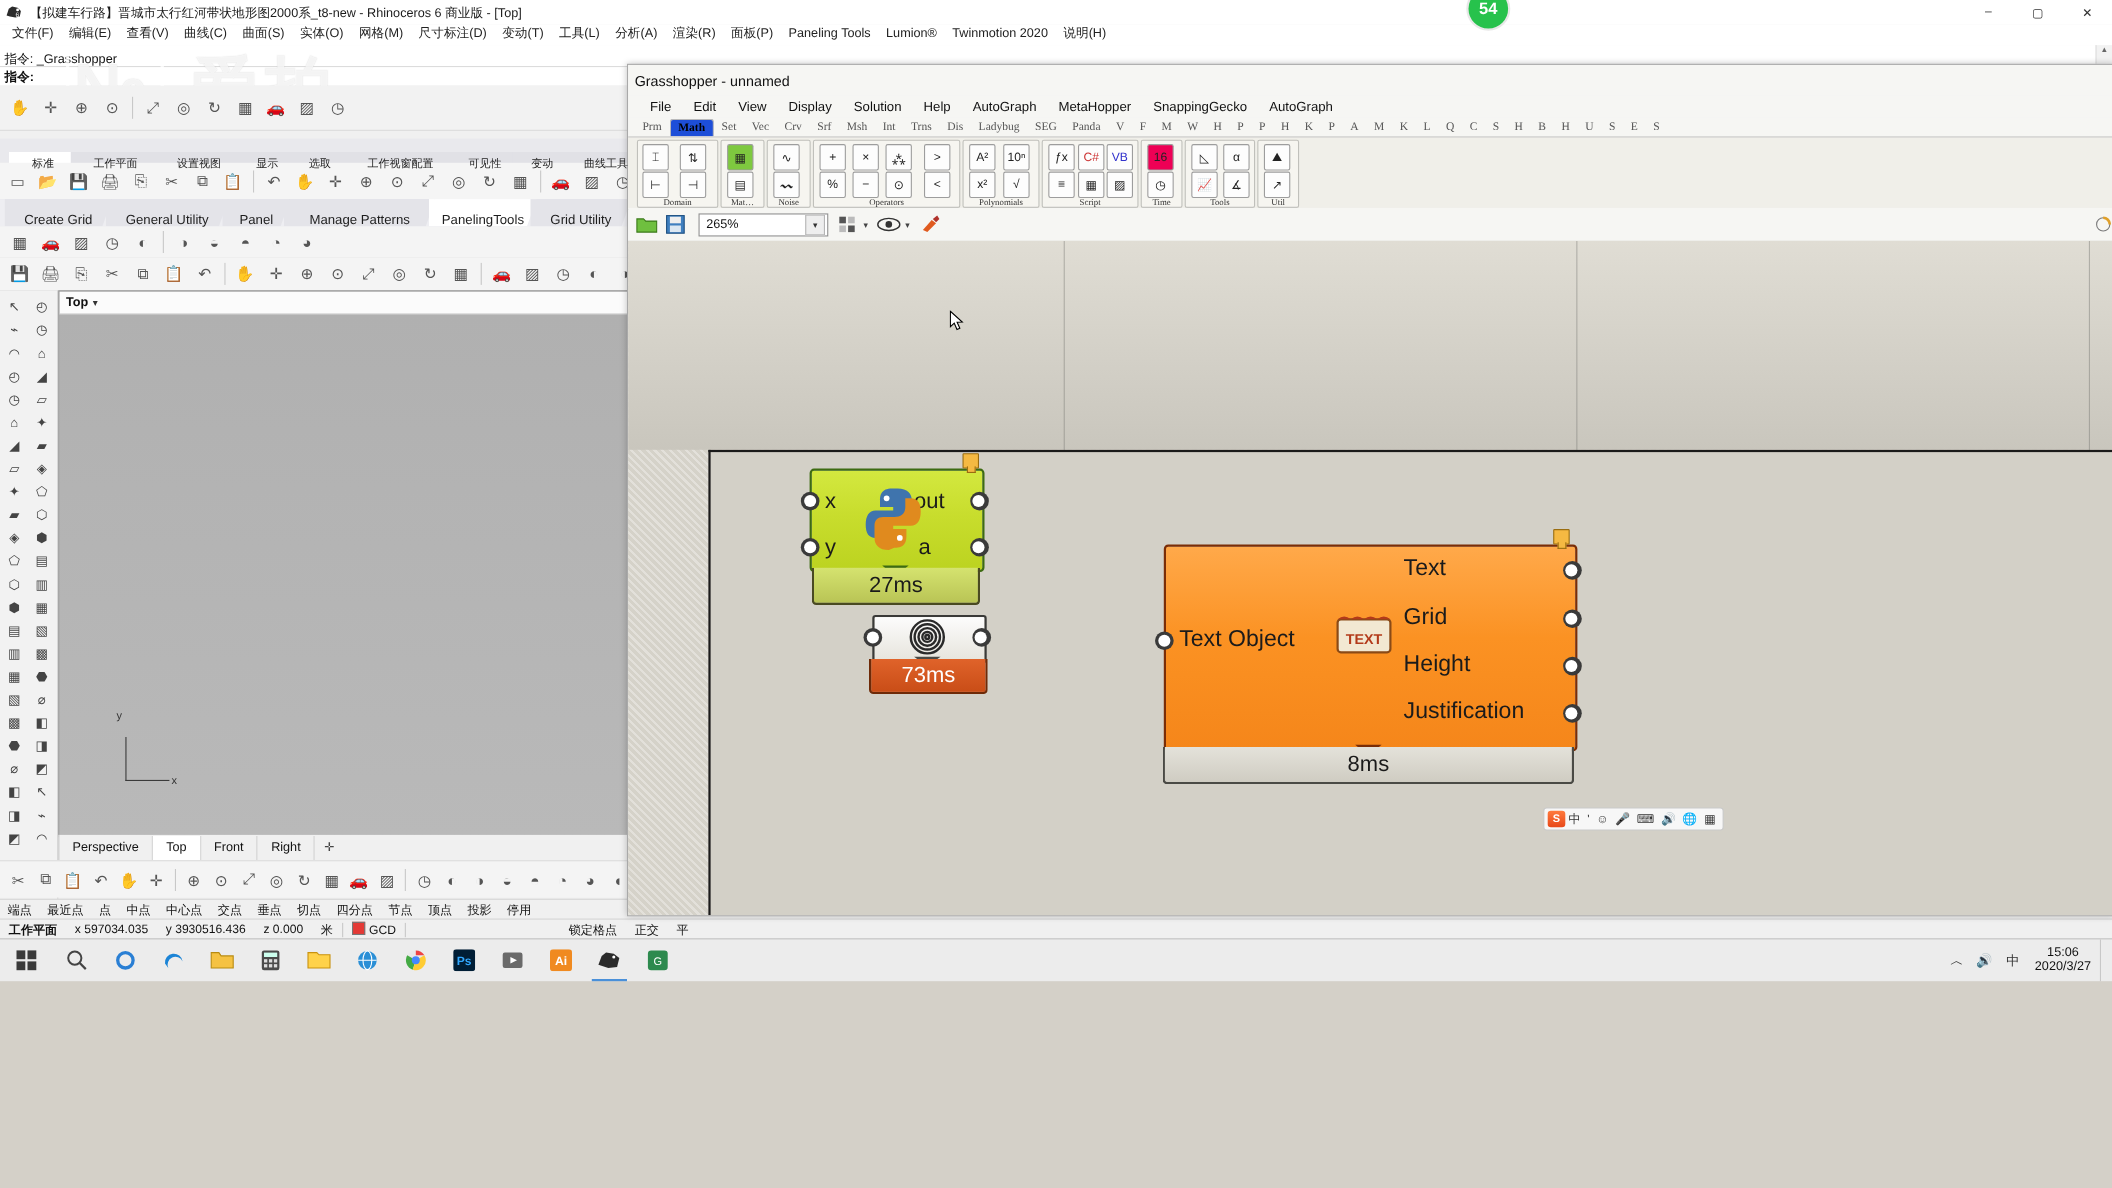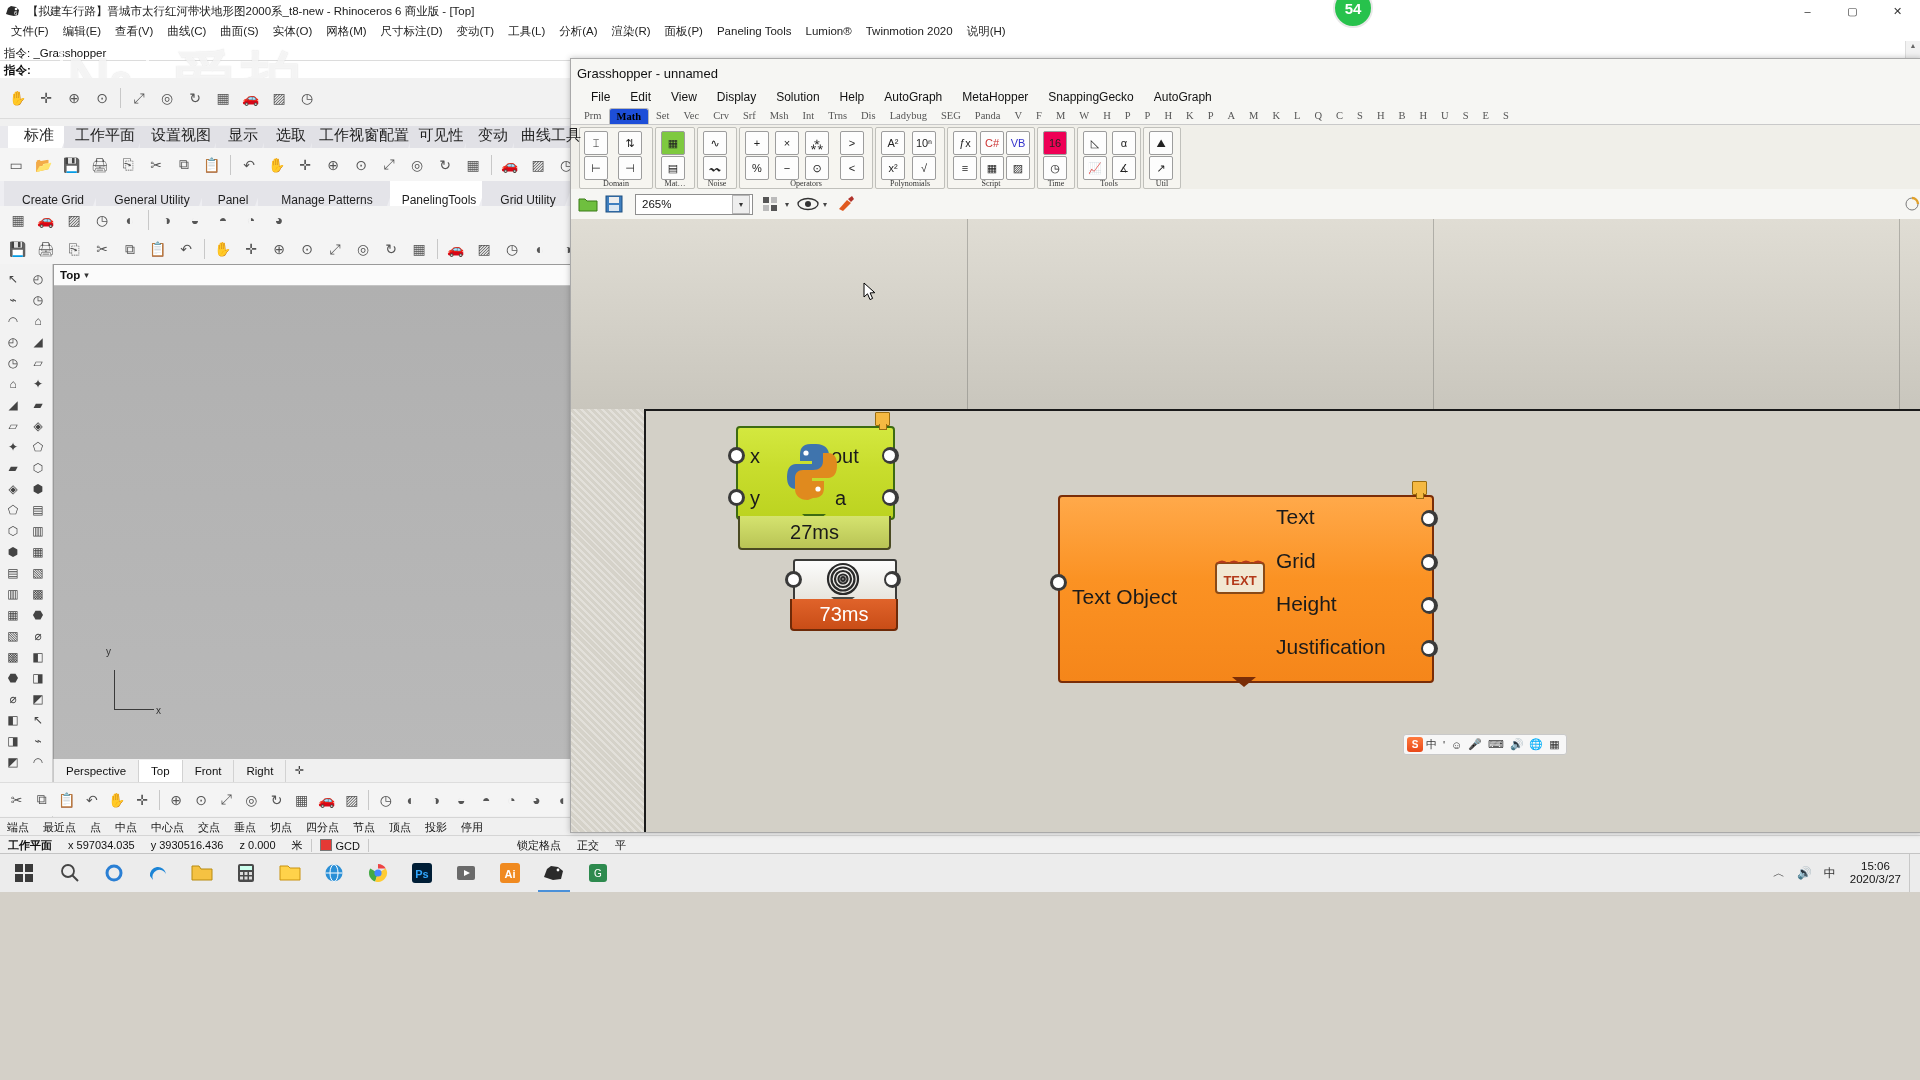--- a/index.html
+++ b/index.html
@@ -43,22 +43,22 @@
   .watermark .wmbox{display:inline-block;border:3px solid rgba(255,255,255,0.8);padding:0 4px;
      border-radius:4px;}
 
   .rh-tb1{position:absolute;left:0;top:78px;width:1920px;height:40px;background:#f2f2f2;
     border-bottom:1px solid #dcdcdc;display:flex;align-items:center;padding-left:4px;}
   .tb-ico{width:24px;height:24px;margin:0 2px;display:flex;align-items:center;justify-content:center;
      font-size:14px;color:#555;}
   .tb-sep{width:1px;height:20px;background:#c8c8c8;margin:0 4px;}
 
   .rh-tabrow{position:absolute;left:0;top:126px;width:1920px;height:22px;background:#e9e9ed;}
-  .rh-tab{position:absolute;top:0;height:22px;font-size:15px;color:#1e1e1e;
-    display:flex;justify-content:center;}
+  .rh-tab{position:absolute;top:12px;height:22px;font-size:10px;color:#1e1e1e;
+    display:flex;align-items:center;justify-content:center;}
   .rh-tab .lbl{position:relative;z-index:2;}
   .rh-tab .bg{position:absolute;left:0;top:0;right:0;bottom:0;background:#e1e1e6;
      border-right:1px solid #cfcfd4;
      clip-path:polygon(0 0,100% 0,calc(100% - 8px) 100%, 0 100%);}
   .rh-tab.active .bg{background:#ffffff;border-right:none;}
 
   .rh-tb2{position:absolute;left:0;top:148px;width:1920px;height:33px;background:#f5f5f5;
     border-bottom:1px solid #d8d8d8;display:flex;align-items:center;padding-left:2px;}
 
   .rh-tabrow2{position:absolute;left:0;top:181px;width:1920px;height:25px;background:#eeeef2;}
@@ -823,33 +823,34 @@
           </div>
         <div class="port out" style="top:59px;">
             <div class="hole"></div>
           </div>
         <div class="port out" style="top:102px;">
             <div class="hole"></div>
           </div>
         <div class="port out" style="top:145px;">
             <div class="hole"></div>
           </div>
-        <div class="pname" style="left:14px;top:90px;">Text Object</div>
+        <div class="pname" style="left:14px;top:74px;">Text Object</div>
         <div class="pname" style="left:218px;top:10px;">Text</div>
         <div class="pname" style="left:218px;top:54px;">Grid</div>
         <div class="pname" style="left:218px;top:97px;">Height</div>
         <div class="pname" style="left:218px;top:140px;">Justification</div>
         <div class="textobj-icon" style="left:155px;top:62px;">
           <svg width="54" height="44" viewBox="0 0 54 44">
             <rect x="3" y="6" width="48" height="30" rx="3" fill="#f2e8d2" stroke="#8a4a16" stroke-width="2"></rect>
             <path d="M3 6 q6 -5 12 0 q6 -5 12 0 q6 -5 12 0 q6 -5 12 0" fill="#b33a1a"></path>
             <text x="27" y="28" font-size="13" font-weight="bold" fill="#b33a1a" text-anchor="middle" font-family="Liberation Sans,sans-serif">TEXT</text>
           </svg>
         </div>
         <div class="notch" style="left:174px;top:182px;border-top:10px solid #7a2d07;"></div>
+        <div class="timer grey" style="left:-1px;top:184px;width:370px;height:32px;">8ms</div>
       </div>
 
       <div class="ime-bar" style="left:832px;top:515px;">
         <div class="ime-logo">S</div>
         <div class="it">中</div>
         <div class="it">'</div>
         <div class="it">☺</div>
         <div class="it">🎤</div>
         <div class="it">⌨</div>
         <div class="it">🔊</div>

